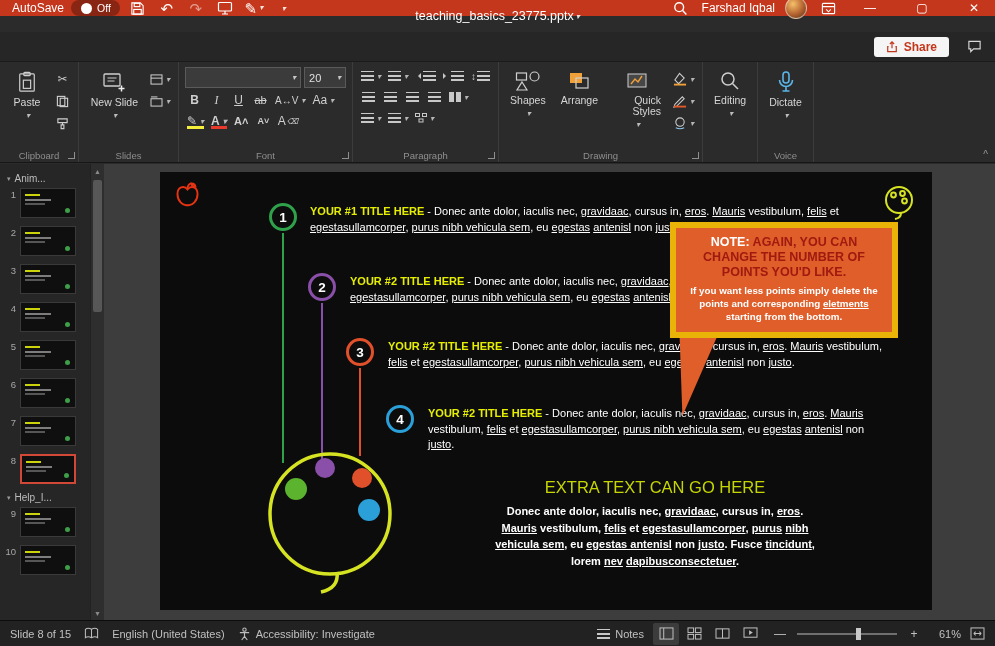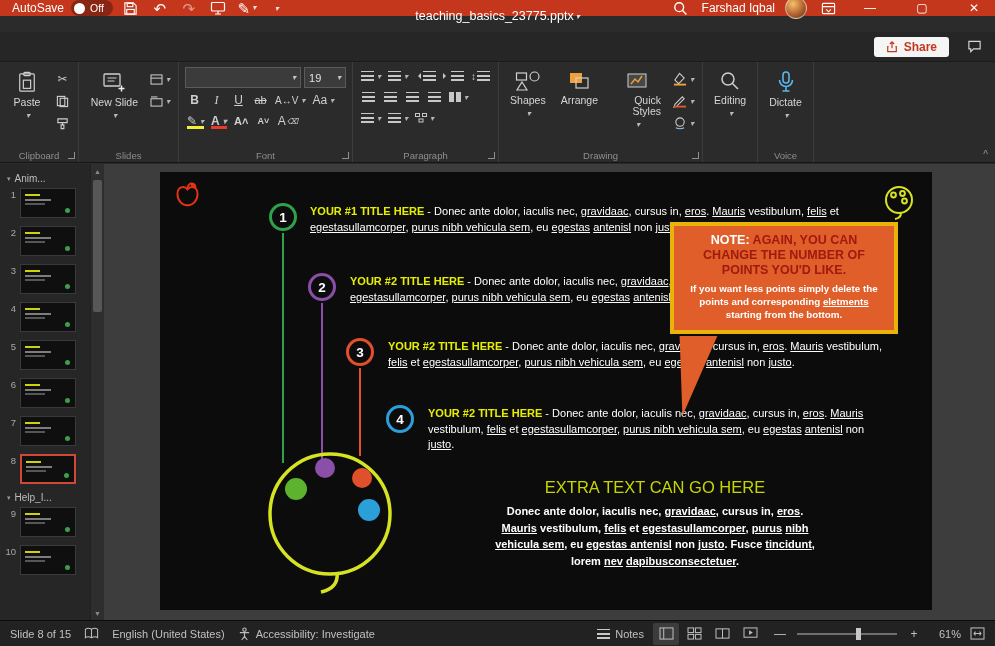--- a/index.html
+++ b/index.html
@@ -6,21 +6,21 @@
 html,body{width:995px;height:646px;overflow:hidden;background:#2b2b2b;font-family:"Liberation Sans",sans-serif}
 .app{position:relative;width:995px;height:646px;
   --accent:#c4371c;--slide-bg:#0c0c0c;--title-yellow:#e7ef00;--heading-yellow:#c6d600;
   --callout:#df5e2a;--callout-dark:#a01a10;--palette:#d6e322;--apple:#e63312}
 .chev{font-size:8px;margin-left:2px;opacity:.85;display:inline-block}
 svg{display:block}
 
 
 .titlebar{position:absolute;top:0;left:0;right:0;height:16px;background:var(--accent);display:flex;align-items:center;color:#fff;font-size:12px;padding-left:12px;gap:7px}
 .tb-left{display:flex;align-items:center;gap:7px;z-index:2}
-.autosave-pill{display:inline-flex;align-items:center;gap:5px;background:rgba(0,0,0,.30);border-radius:9px;padding:2px 9px 2px 3px;font-size:10.5px}
+.autosave-pill{display:inline-flex;align-items:center;gap:5px;background:rgba(0,0,0,.30);border-radius:9px;padding:2px 9px 2px 10px;font-size:10.5px}
 .knob{width:11px;height:11px;border-radius:50%;background:#fff}
 .tbi{display:inline-flex;align-items:center;justify-content:center;min-width:22px;height:24px;color:#fff}
 .glyph{font-size:15px;line-height:1}
 .dim{opacity:.5}
 .tb-center{position:absolute;left:0;right:0;top:0;height:32px;display:flex;align-items:center;justify-content:center;pointer-events:none;z-index:1}
 .tb-title{font-size:12.5px}
 .tb-right{margin-left:auto;display:flex;align-items:center;gap:10px;height:32px;z-index:2}
 .tb-user{font-size:12px}
 .avatar{width:22px;height:22px;border-radius:50%;background:radial-gradient(circle at 35% 30%,#f5c06a 0%,#b4622f 55%,#4f3015 100%);border:1px solid rgba(255,255,255,.5)}
 .winbtn{width:42px;height:32px;display:flex;align-items:center;justify-content:center;font-size:12px;color:#fff}
@@ -89,21 +89,21 @@
 .slide{position:absolute;left:56px;top:8px;width:772px;height:438px;background:var(--slide-bg);overflow:hidden}
 
 
 .apple{position:absolute;left:14px;top:8px;z-index:2}
 .mini-palette{position:absolute;right:12px;top:10px;z-index:2}
 .pcircle{position:absolute;width:28px;height:28px;border-radius:50%;border:3px solid;color:#fff;display:flex;align-items:center;justify-content:center;font-size:13.5px;font-weight:bold;z-index:3;background:var(--slide-bg)}
 .pline{position:absolute;width:2px;z-index:1}
 .ptext{position:absolute;color:#fff;font-size:11px;line-height:15.5px;z-index:2}
 .ptitle{color:var(--title-yellow);font-weight:bold}
 .u{text-decoration:underline}
-.callout{position:absolute;left:510px;top:50px;width:228px;background:var(--callout);z-index:5;padding:7px 8px 9px;border:4px solid #eab308}
+.callout{position:absolute;left:510px;top:50px;width:228px;background:var(--callout);z-index:5;padding:7px 8px 9px;border:6px solid #eab308}
 .callout-head{font-size:12.5px;font-weight:bold;text-align:center;line-height:15px}
 .cw{color:#fff}.cd{color:var(--callout-dark)}
 .callout-body{margin-top:4px;font-size:9.8px;line-height:13px;color:#fff;text-align:center;font-weight:bold}
 .callout-tail{position:absolute;left:514px;top:164px;width:70px;height:80px;background:var(--callout);clip-path:polygon(8% 0,62% 0,12% 100%);z-index:4}
 .big-palette{position:absolute;left:85px;top:274px;z-index:2}
 .extra-head{position:absolute;left:330px;top:306px;width:330px;text-align:center;color:var(--heading-yellow);font-weight:normal;font-size:16.5px;z-index:2}
 .extra-body{position:absolute;left:332px;top:331px;width:326px;text-align:center;color:#fff;font-size:11px;line-height:16.5px;font-weight:bold;z-index:2}
 
 
 .statusbar{position:absolute;left:0;right:0;bottom:0;height:26px;background:#222;border-top:1px solid #0c0c0c;display:flex;align-items:center;padding:0 10px;color:#c0c0c0;font-size:11px}
@@ -257,21 +257,21 @@
     </div>
 
     <div class="group">
       <div>
         <div class="frow">
           <span class="combo font-name">
               <span></span>
               <i class="chev">▾</i>
             </span>
           <span class="combo font-size">
-              <span>19</span>
+              <span>20</span>
               <i class="chev">▾</i>
             </span>
         </div>
         <div class="frow">
           <span class="small-btn bB">B</span>
           <span class="small-btn bI">I</span>
           <span class="small-btn bU">U</span>
           <span class="small-btn bS">ab</span>
           <span class="small-btn bAV">A↔V<i class="chev">▾</i></span>
           <span class="small-btn">Aa<i class="chev">▾</i></span>

